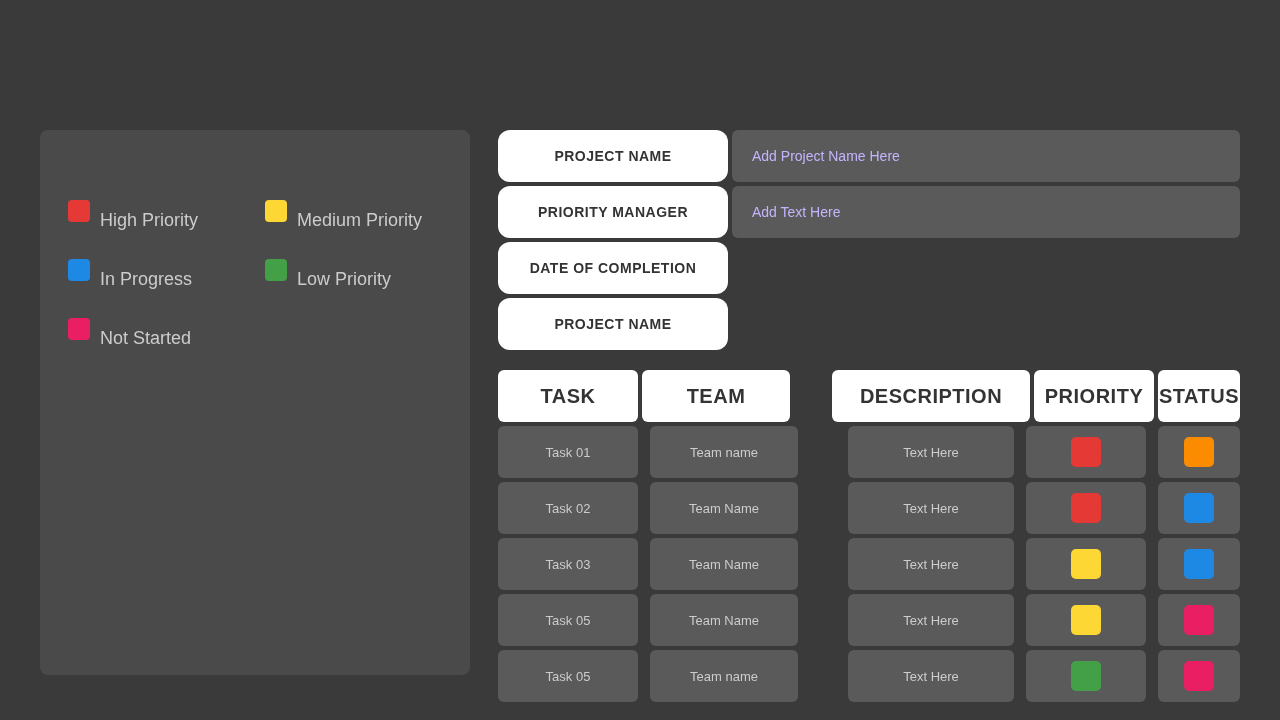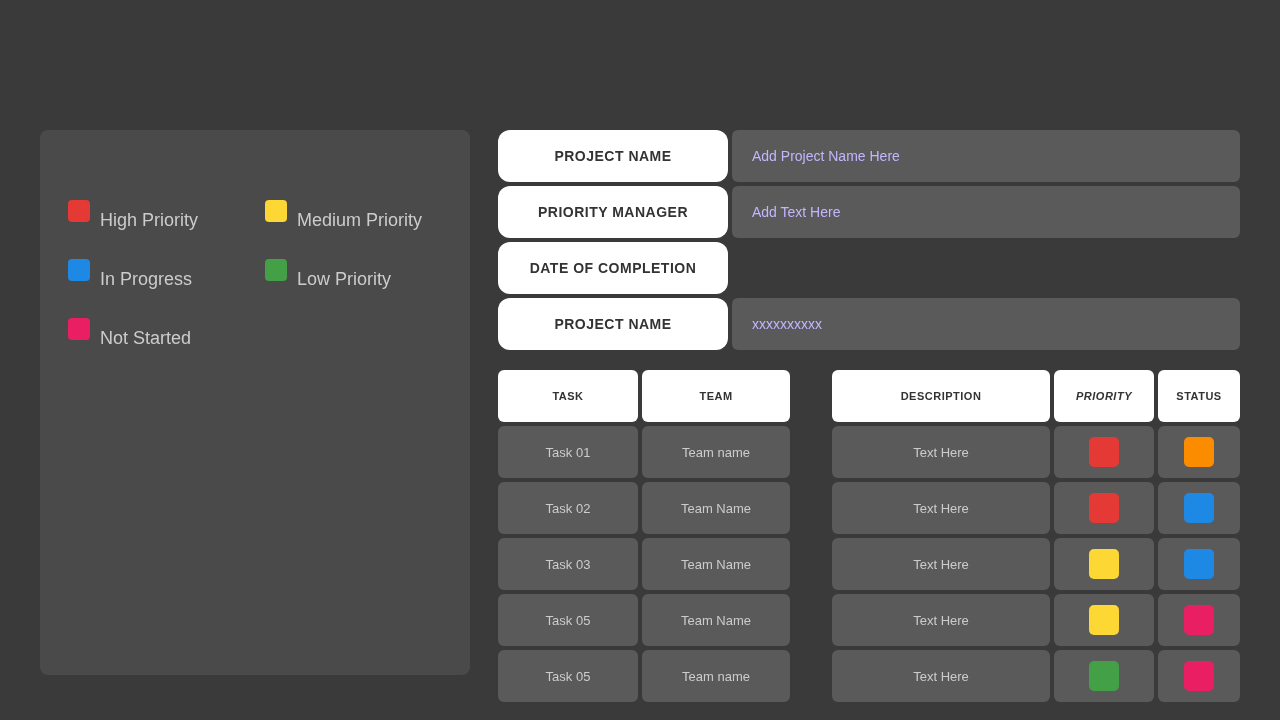--- a/index.html
+++ b/index.html
@@ -140,35 +140,35 @@
       margin-bottom: 4px;
       height: 52px;
     }
 
     .task-header-cell {
       background-color: #ffffff;
       border-radius: 6px;
       display: flex;
       align-items: center;
       justify-content: center;
-      font-size: 11px;
+      font-size: 20px;
       font-weight: 700;
       color: #333333;
       letter-spacing: 0.5px;
     }
 
     .col-task { width: 140px; flex-shrink: 0; }
     .col-team { width: 148px; flex-shrink: 0; }
     .col-desc { flex: 1; margin-left: 38px; }
-    .col-priority { width: 100px; flex-shrink: 0; font-style: italic; }
+    .col-priority { width: 120px; flex-shrink: 0; }
     .col-status { width: 82px; flex-shrink: 0; }
 
     .task-data-row {
       display: flex;
-      gap: 4px;
+      gap: 12px;
       margin-bottom: 4px;
       height: 52px;
     }
 
     .task-data-cell {
       background-color: #5a5a5a;
       border-radius: 6px;
       display: flex;
       align-items: center;
       justify-content: center;
@@ -234,21 +234,20 @@
     </div>
       <div class="info-row">
       <div class="info-label">PRIORITY MANAGER</div>
       <div class="info-value">Add Text Here</div>
     </div>
       <div class="info-row">
       <div class="info-label">DATE OF COMPLETION</div>
     </div>
       <div class="info-row">
       <div class="info-label">PROJECT NAME</div>
-      <div class="info-value">xxxxxxxxxx</div>
     </div>
     </div>
 
   <div class="task-table">
     <div class="task-header-row">
     <div class="task-header-cell col-task">TASK</div>
         <div class="task-header-cell col-team">TEAM</div>
         <div class="task-header-cell col-desc">DESCRIPTION</div>
         <div class="task-header-cell col-priority">PRIORITY</div>
         <div class="task-header-cell col-status">STATUS</div>

